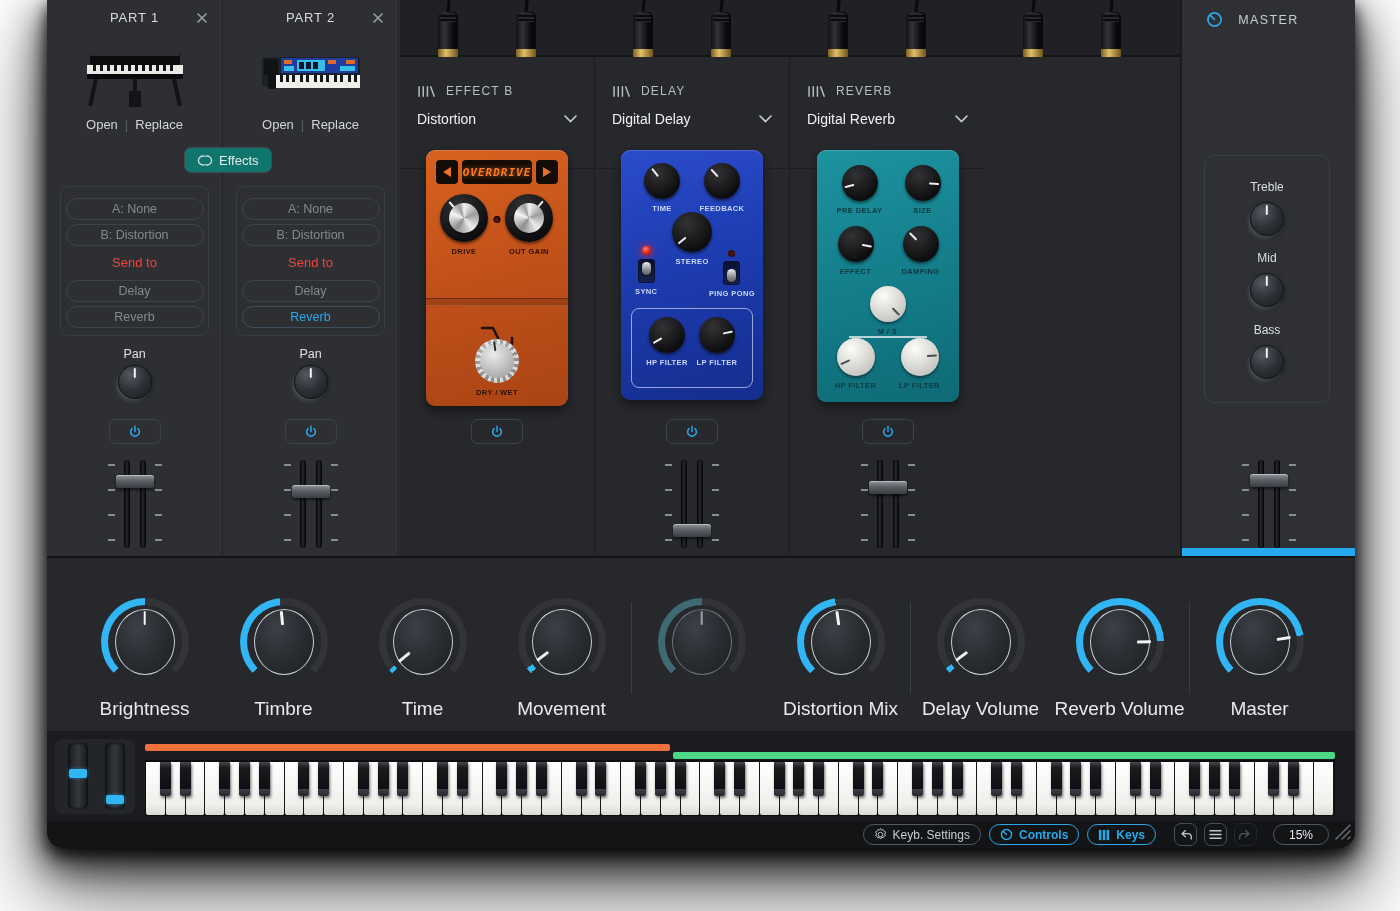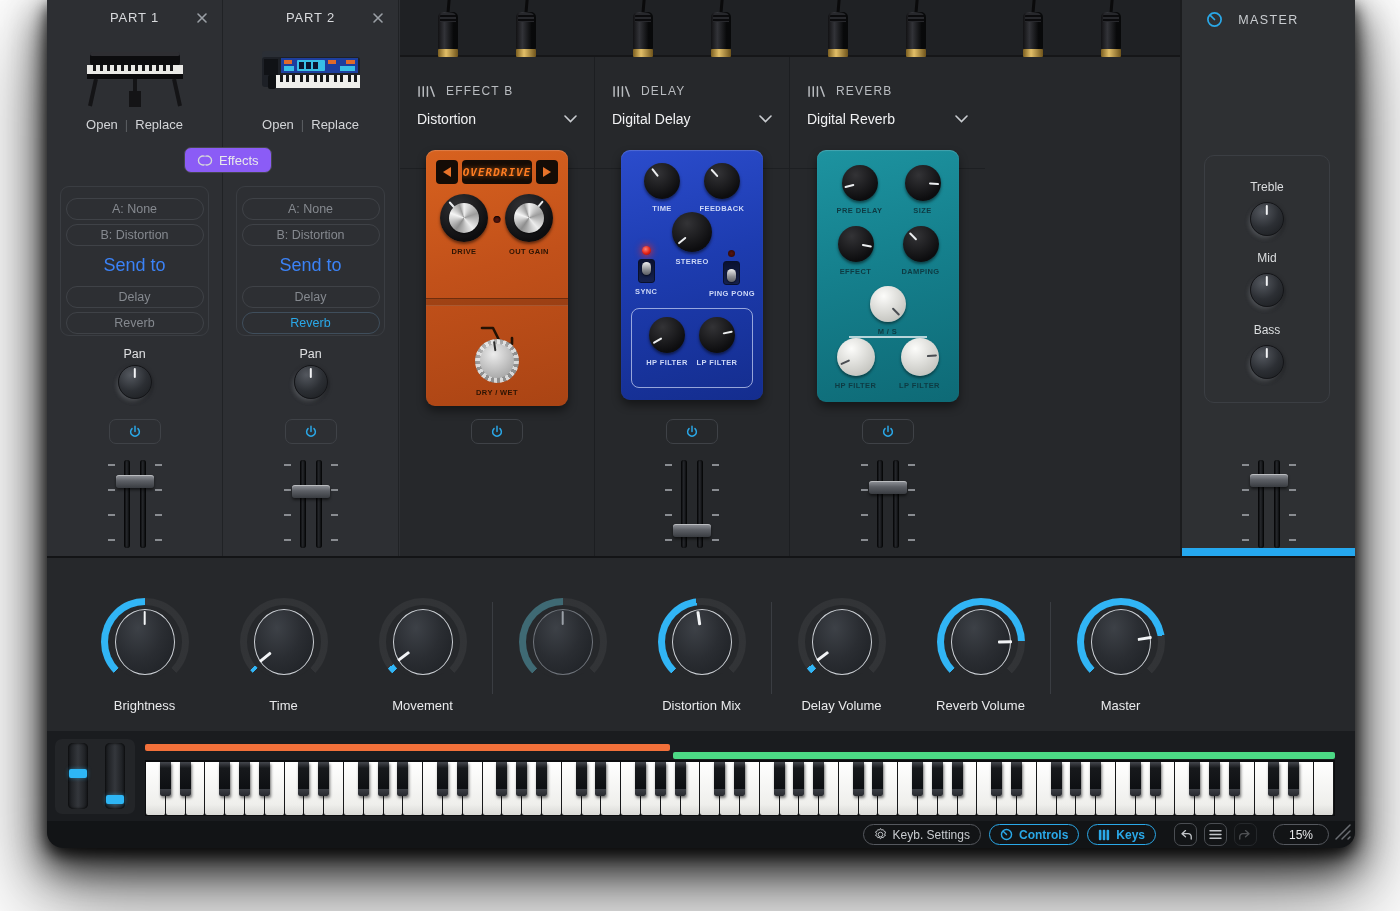--- a/index.html
+++ b/index.html
@@ -24,21 +24,21 @@
   .part-title { font-size:13px; letter-spacing:.8px; color:#d8dadd; line-height:20px; }
   .part-close { position:absolute; right:12px; top:2px; width:16px; height:16px; cursor:pointer; }
   .inst { position:absolute; top:32px; left:0; right:0; height:80px; display:flex; align-items:center; justify-content:center; }
   .openrow { position:absolute; top:117px; left:0; right:0; text-align:center; font-size:13px; color:#d3d5d8; }
   .openrow .sep { color:#5a5d62; margin:0 7px; }
   .openrow span[data-interactable="true"] { cursor:pointer; }
   .slotbox { position:absolute; top:186px; left:13px; right:13px; height:150px; border:1px solid #3a3d42; border-radius:9px; padding-top:7px; }
   .slotbtn { display:block; width:138px; height:22px; margin:4px auto; border:1px solid #3f4247; border-radius:11px;
              background:transparent; font-size:12.5px; color:#85898f; line-height:19px; text-align:center; font-family:inherit; cursor:pointer; }
   .slotbtn.on { color:#2aa8e8; border-color:#3f4e5c; }
-  .sendto { margin:9px 0 10px; text-align:center; font-size:18px; color:#3b82f6; }
+  .sendto { margin:9px 0 10px; text-align:center; font-size:13px; color:#ef4444; }
   .panlabel { position:absolute; top:347px; left:0; right:0; text-align:center; font-size:12.5px; color:#dfe0e2; }
   .sknob { position:absolute; top:365px; left:50%; transform:translateX(-50%); width:34px; height:34px; border-radius:50%;
            background: radial-gradient(circle at 36% 28%, #54585f 0%, #2c2f34 52%, #191b1e 100%);
            border:1px solid #141518; cursor:pointer;
            box-shadow: -2px 3px 4px -1px rgba(175,180,188,.35), 0 2px 4px rgba(0,0,0,.5); }
   .sknob .pkp { position:absolute; left:50%; bottom:50%; width:2.4px; height:50%; transform-origin:50% 100%;
                 transform: translateX(-50%) rotate(var(--rot,0deg)); }
   .sknob .pkp::before { content:""; position:absolute; top:2px; left:0; width:100%; height:10px; background:#f2f3f5; border-radius:1px; }
   .pwr { position:absolute; top:419px; left:50%; transform:translateX(-50%); width:52px; height:25px;
          border:1px solid #3f4247; border-radius:7px; background:transparent; display:flex; align-items:center; justify-content:center; cursor:pointer; }
@@ -46,21 +46,21 @@
   .rail { position:absolute; top:0; width:6px; height:88px; border-radius:3px;
           background:linear-gradient(90deg,#050607,#26282c 45%,#050607); box-shadow:inset 0 0 2px #000; }
   .rail.r1 { left:calc(50% - 11px); } .rail.r2 { left:calc(50% + 5px); }
   .fticks { position:absolute; top:4px; width:7px; height:78px;
             background:repeating-linear-gradient(180deg,#898c91 0 2px, transparent 2px 25px); }
   .fticks.tl { left:calc(50% - 27px); } .fticks.tr { left:calc(50% + 20px); }
   .fhandle { position:absolute; left:50%; transform:translateX(-50%); width:38px; height:13px; border-radius:3px;
              background:linear-gradient(180deg,#93969c,#5c5f65 45%,#393c41);
              box-shadow:0 2px 3px rgba(0,0,0,.55), inset 0 1px 0 rgba(255,255,255,.4); }
   .fx-link-btn { position:absolute; left:137px; top:147px; z-index:5; height:26px; padding:0 12px;
-                 display:flex; align-items:center; gap:6px; background:#8b5cf6; border:1px solid #46484d; border-radius:7px;
+                 display:flex; align-items:center; gap:6px; background:#0f766e; border:1px solid #46484d; border-radius:7px;
                  font-size:13px; color:#e8e9eb; font-family:inherit; cursor:pointer; }
 
   
   .fxarea { width:780px; background:#26282b; position:relative; display:flex; flex:none; }
   .cablestrip { position:absolute; top:0; left:0; right:0; height:57px; background:#1f2124; border-bottom:2px solid #151618; z-index:1; }
   .jack { position:absolute; top:0; width:22px; height:57px; }
   .jack .cord { position:absolute; top:-2px; left:10px; width:3px; height:18px; background:#0a0a0b; transform:rotate(5deg); }
   .jack .pbody { position:absolute; top:12px; left:1px; width:20px; height:37px; border-radius:5px 5px 1px 1px;
                  background:linear-gradient(90deg,#121214,#323338 32%,#08090a 78%); }
   .jack .pbody::before { content:""; position:absolute; top:1px; left:2px; right:2px; height:9px;
@@ -143,21 +143,21 @@
   .arc { position:relative; width:88px; height:88px; border-radius:50%; }
   .arc::after { content:""; position:absolute; inset:7px; border-radius:50%; background:#26282b; }
   .mknob { position:absolute; top:51px; left:50%; transform:translateX(-50%); width:60px; height:66px; border-radius:50%;
            background:radial-gradient(ellipse at 38% 28%, #3d4147 0%, #2a2d32 48%, #1c1f23 100%);
            border:1.5px solid #ccd0d5; z-index:2; }
   .mknob.dim { border-color:#70757c; }
   .mknob .mptr { position:absolute; left:50%; bottom:50%; width:2.6px; height:50%; transform-origin:50% 100%;
                  transform:translateX(-50%) rotate(var(--rot,0deg)); }
   .mknob .mptr::before { content:""; position:absolute; top:1px; left:0; width:100%; height:14px; background:#f2f4f6; border-radius:1px; }
   .mknob.dim .mptr::before { background:#9aa0a7; }
-  .mlabel { margin-top:12px; font-size:13px; color:#e9eaec; height:17px; }
+  .mlabel { margin-top:12px; font-size:19px; color:#e9eaec; height:17px; }
   .macro-div { width:1px; height:92px; background:#3a3d42; margin-top:44px; }
 
   
   .kb-row { height:90px; background:#1a1c1f; position:relative; }
   .wheelbox { position:absolute; left:8px; top:8px; width:80px; height:75px; background:#232528; border-radius:7px; }
   .wheel { position:absolute; top:4px; width:20px; height:66px; border-radius:5px;
            background:linear-gradient(90deg,#17191c,#34373c 50%,#17191c);
            box-shadow:inset 0 0 3px #000; cursor:pointer; }
   .wheel.w1 { left:13px; } .wheel.w2 { left:50px; }
   .whandle { position:absolute; left:1px; right:1px; height:9px; border-radius:2px; background:#2eb6f5; box-shadow:0 0 4px rgba(46,182,245,.5); }
@@ -612,20 +612,27 @@
     </div>
   </div>
 
   <div class="controls-row" id="macro-row" data-interactable="false">
       <div class="macro" data-interactable="true">
         <div class="arc" data-interactable="false" style="background: conic-gradient(from -135deg, rgb(49, 181, 245) 0deg, rgb(49, 181, 245) 135deg, rgba(255, 255, 255, 0.055) 135deg, rgba(255, 255, 255, 0.055) 270deg, transparent 270deg, transparent 360deg);"></div>
         <div class="mknob" data-interactable="true" style="--rot: 0deg;">
           <span class="mptr"></span>
         </div>
         <div class="mlabel" data-interactable="false">Brightness</div>
+      </div>
+      <div class="macro" data-interactable="true">
+        <div class="arc" data-interactable="false" style="background: conic-gradient(from -135deg, rgb(49, 181, 245) 0deg, rgb(49, 181, 245) 129.6deg, rgba(255, 255, 255, 0.055) 129.6deg, rgba(255, 255, 255, 0.055) 270deg, transparent 270deg, transparent 360deg);"></div>
+        <div class="mknob" data-interactable="true" style="--rot: -5.400000000000005deg;">
+          <span class="mptr"></span>
+        </div>
+        <div class="mlabel" data-interactable="false">Timbre</div>
       </div>
       <div class="macro" data-interactable="true">
         <div class="arc" data-interactable="false" style="background: conic-gradient(from -135deg, rgb(49, 181, 245) 0deg, rgb(49, 181, 245) 5.4deg, rgba(255, 255, 255, 0.055) 5.4deg, rgba(255, 255, 255, 0.055) 270deg, transparent 270deg, transparent 360deg);"></div>
         <div class="mknob" data-interactable="true" style="--rot: -129.6deg;">
           <span class="mptr"></span>
         </div>
         <div class="mlabel" data-interactable="false">Time</div>
       </div>
       <div class="macro" data-interactable="true">
         <div class="arc" data-interactable="false" style="background: conic-gradient(from -135deg, rgb(49, 181, 245) 0deg, rgb(49, 181, 245) 8.1deg, rgba(255, 255, 255, 0.055) 8.1deg, rgba(255, 255, 255, 0.055) 270deg, transparent 270deg, transparent 360deg);"></div>

